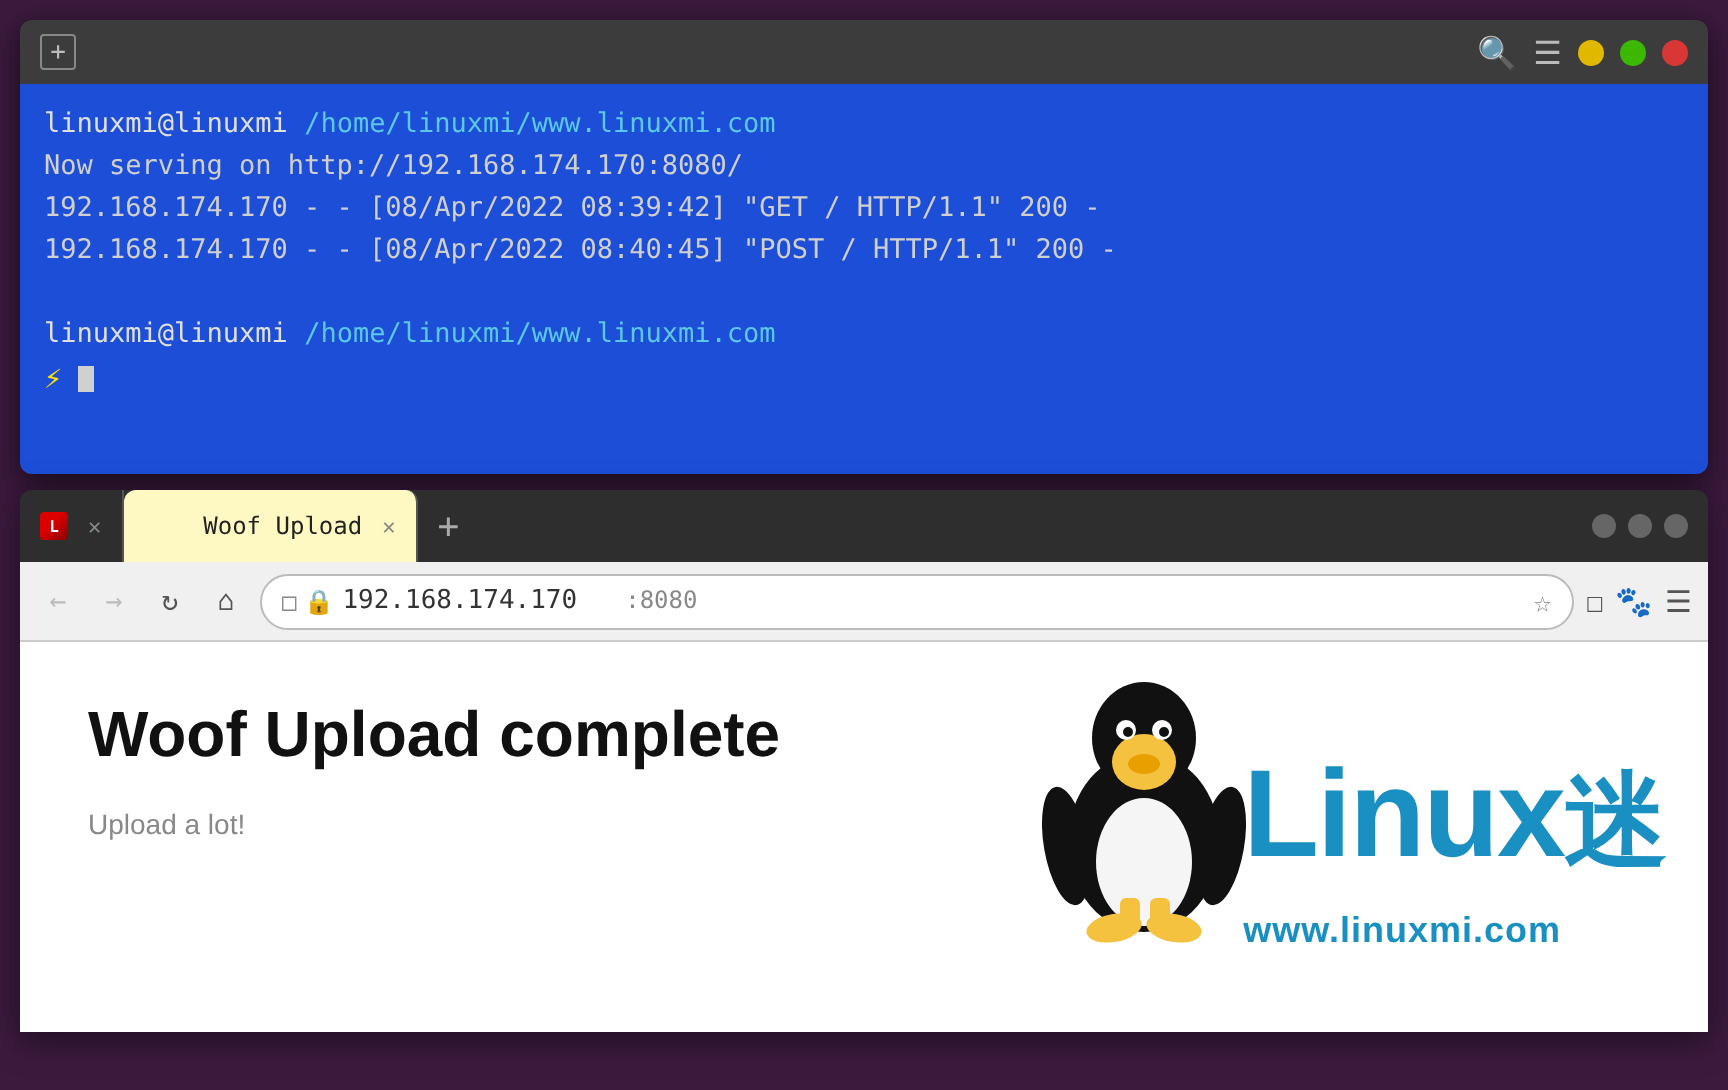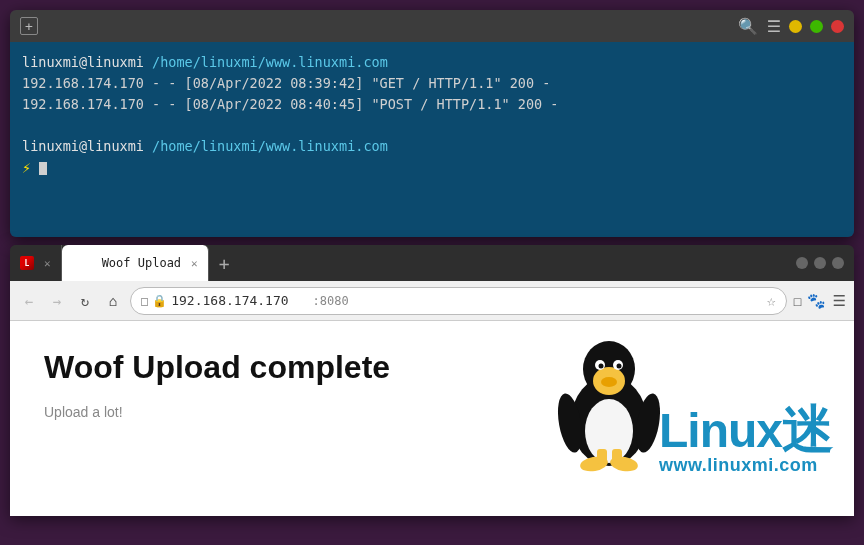--- a/index.html
+++ b/index.html
@@ -48,21 +48,21 @@
       color: #bbb; font-size: 13px; cursor: pointer;
     }
     .term-icon-search { color: #bbb; font-size: 16px; cursor: pointer; }
     .term-icon-menu   { color: #bbb; font-size: 16px; cursor: pointer; }
     .dot { width: 13px; height: 13px; border-radius: 50%; }
     .dot-yellow { background: #e0b800; }
     .dot-green  { background: #3db800; }
     .dot-red    { background: #d93636; }
 
     .terminal-body {
-      background: #0c4a6e;
+      background: #1d4ed8;
       color: #d0d0d0;
       font-size: 13.5px;
       line-height: 1.55;
       padding: 10px 12px 14px;
       min-height: 195px;
     }
     .term-prompt { color: #e0e0e0; }
     .term-path   { color: #5bc8e8; }
     .term-bolt   { color: #ffe000; font-size: 15px; }
     .term-woof   { color: #e0e0e0; }
@@ -90,21 +90,21 @@
       padding: 0 10px;
       font-size: 12px;
       color: #ccc;
       background: #2e2e2e;
       border-right: 1px solid #555;
       gap: 6px;
       cursor: pointer;
       white-space: nowrap;
     }
     .browser-tab.active {
-      background: #ffffff;
+      background: #fef9c3;
       color: #222;
       border-radius: 6px 6px 0 0;
       padding-left: 40px;
     }
     .browser-tab .favicon {
       width: 14px; height: 14px;
       border-radius: 2px;
       background: linear-gradient(135deg, #d00 40%, #800 100%);
       display: flex; align-items: center; justify-content: center;
       font-size: 8px; color: #fff; font-weight: bold;
@@ -193,39 +193,40 @@
       width: 110px;
       height: 145px;
     }
 
     
     .linux-logo-text {
       display: flex; flex-direction: column; align-items: flex-start;
       margin-left: -5px;
     }
     .linux-word {
-      font-size: 48px;
+      font-size: 62px;
       font-weight: 900;
       font-family: Arial Black, Arial, sans-serif;
       color: #1a8fc1;
       line-height: 1;
       letter-spacing: -1px;
     }
     .linux-mi {
       font-size: 52px;
       font-weight: 900;
       font-family: Arial Black, Arial, sans-serif;
       color: #1a8fc1;
       line-height: 1;
     }
     .linux-url {
       font-size: 18px;
       font-weight: bold;
       color: #1a8fc1;
       letter-spacing: 0.5px;
+      margin-top: 16px;
     }
   </style>
 </head>
 <body>
 
 <div class="terminal-window">
   <div class="terminal-titlebar">
     <div class="terminal-titlebar-left">
       <div class="term-btn-new">+</div>
     </div>
@@ -237,20 +238,23 @@
       <div class="dot dot-red"></div>
     </div>
   </div>
   <div class="terminal-body">
     
     <div class="term-line">
       <span class="term-prompt">linuxmi@linuxmi</span><span class="term-normal"> </span><span class="term-path">/home/linuxmi/www.linuxmi.com</span>
     </div>
     
     
+    <div class="term-line">
+      <span class="term-normal">Now serving on http://192.168.174.170:8080/</span>
+    </div>
     <div class="term-line">
       <span class="term-normal">192.168.174.170 - - [08/Apr/2022 08:39:42] "GET / HTTP/1.1" 200 -</span>
     </div>
     <div class="term-line">
       <span class="term-normal">192.168.174.170 - - [08/Apr/2022 08:40:45] "POST / HTTP/1.1" 200 -</span>
     </div>
     <br>
     
     <div class="term-line">
       <span class="term-prompt">linuxmi@linuxmi</span><span class="term-normal"> </span><span class="term-path">/home/linuxmi/www.linuxmi.com</span>

